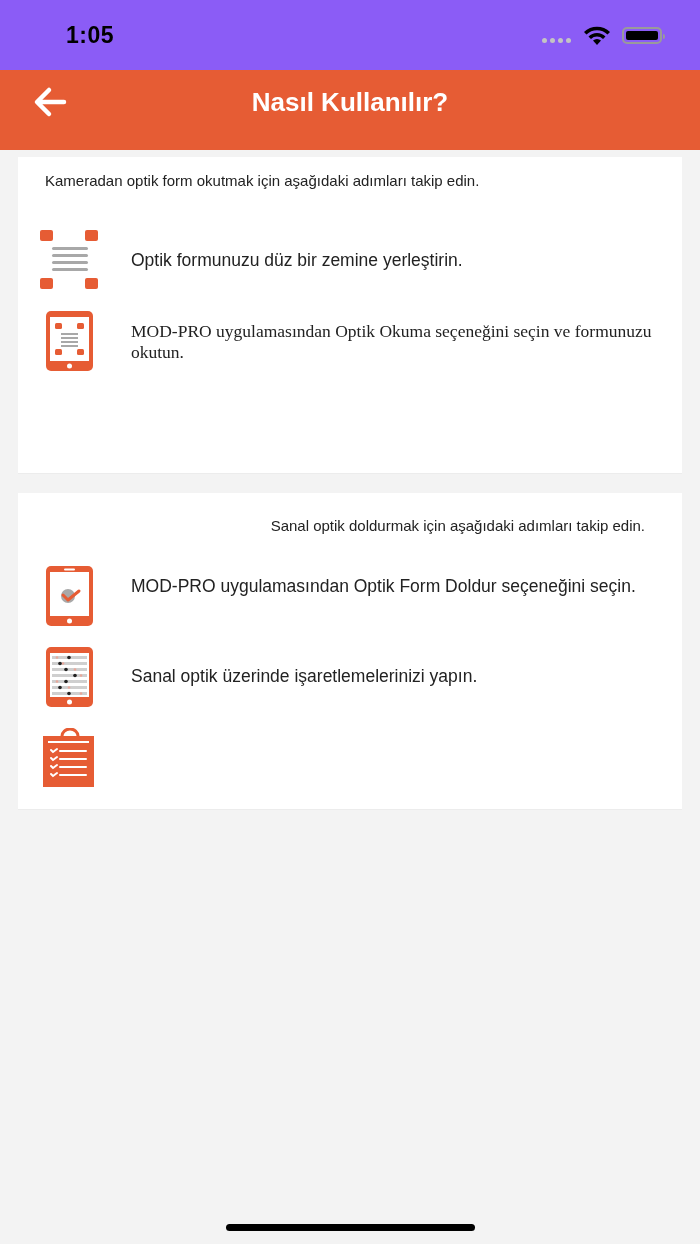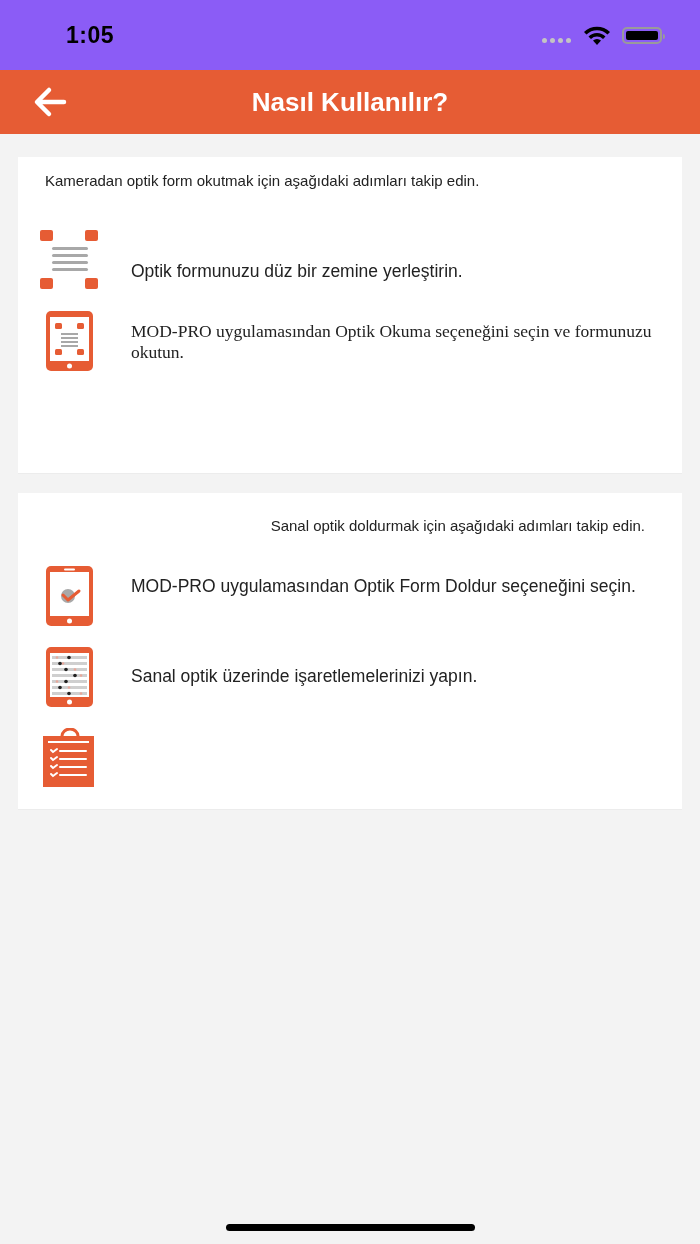--- a/index.html
+++ b/index.html
@@ -9,21 +9,21 @@
   }
   .statusbar { position:absolute; left:0; top:0; width:700px; height:70px; background:#8b5cf6; }
   .time { position:absolute; left:66px; top:22px; font-size:23px; font-weight:bold; color:#000; letter-spacing:0.5px; }
   .signal { position:absolute; left:542px; top:38px; display:flex; gap:3px; }
   .signal span { width:5px; height:5px; border-radius:50%; background:#c4c4c4; display:block; }
   .wifi { position:absolute; left:583px; top:25px; }
   .battery { position:absolute; left:622px; top:27px; width:40px; height:17px; border:2px solid #9a9a9a; border-radius:5px; box-sizing:border-box; padding:2px; }
   .battery .fill { width:100%; height:100%; background:#000; border-radius:2px; }
   .battery .nub { position:absolute; right:-5px; top:5px; width:2px; height:5px; background:#9a9a9a; border-radius:0 2px 2px 0; }
 
-  .navbar { position:absolute; left:0; top:70px; width:700px; height:64px; background:#e65c34; }
+  .navbar { position:absolute; left:0; top:70px; width:700px; height:80px; background:#e65c34; }
   .back { position:absolute; left:30px; top:14px; width:40px; height:36px; cursor:pointer; }
   .nav-title { position:absolute; left:0; right:0; top:17px; text-align:center; color:#fff; font-size:26px; font-weight:bold; }
 
   .card { position:absolute; left:18px; width:664px; background:#fff; box-shadow:0 1px 0 #ececec; }
   .card1 { top:157px; height:316px; }
   .card2 { top:493px; height:316px; }
   .intro { position:absolute; left:27px; top:13px; width:600px; font-size:15px; line-height:21px; color:#222; }
   .card2 .intro { top:22px;text-align:right; }
   .step { position:absolute; left:0; width:664px; height:70px; }
   .step .icon { position:absolute; left:22px; top:0; width:60px; height:64px; }
@@ -69,21 +69,21 @@
     <svg class="icon" viewBox="0 0 60 64">
       <rect x="0" y="1" width="13" height="11" rx="2" fill="#e65c34"></rect>
       <rect x="45" y="1" width="13" height="11" rx="2" fill="#e65c34"></rect>
       <rect x="0" y="49" width="13" height="11" rx="2" fill="#e65c34"></rect>
       <rect x="45" y="49" width="13" height="11" rx="2" fill="#e65c34"></rect>
       <rect x="12" y="18" width="36" height="3" rx="1.5" fill="#a8a8a8"></rect>
       <rect x="12" y="25" width="36" height="3" rx="1.5" fill="#a8a8a8"></rect>
       <rect x="12" y="32" width="36" height="3" rx="1.5" fill="#a8a8a8"></rect>
       <rect x="12" y="39" width="36" height="3" rx="1.5" fill="#a8a8a8"></rect>
     </svg>
-    <div class="text" style="top:21px;margin-top:11px;">Optik formunuzu düz bir zemine yerleştirin.</div>
+    <div class="text" style="top:21px;">Optik formunuzu düz bir zemine yerleştirin.</div>
   </div>
 
   <div class="step" style="top:154px;font-family:Liberation Serif, serif;">
     <svg class="icon" viewBox="0 0 60 64">
       <rect x="6" y="0" width="47" height="60" rx="5" fill="#e65c34"></rect>
       <rect x="10" y="6" width="39" height="44" fill="#fff"></rect>
       <circle cx="29.5" cy="55" r="2.5" fill="#fff"></circle>
       <rect x="15" y="12" width="7" height="6" rx="1.5" fill="#e65c34"></rect>
       <rect x="37" y="12" width="7" height="6" rx="1.5" fill="#e65c34"></rect>
       <rect x="15" y="38" width="7" height="6" rx="1.5" fill="#e65c34"></rect>

